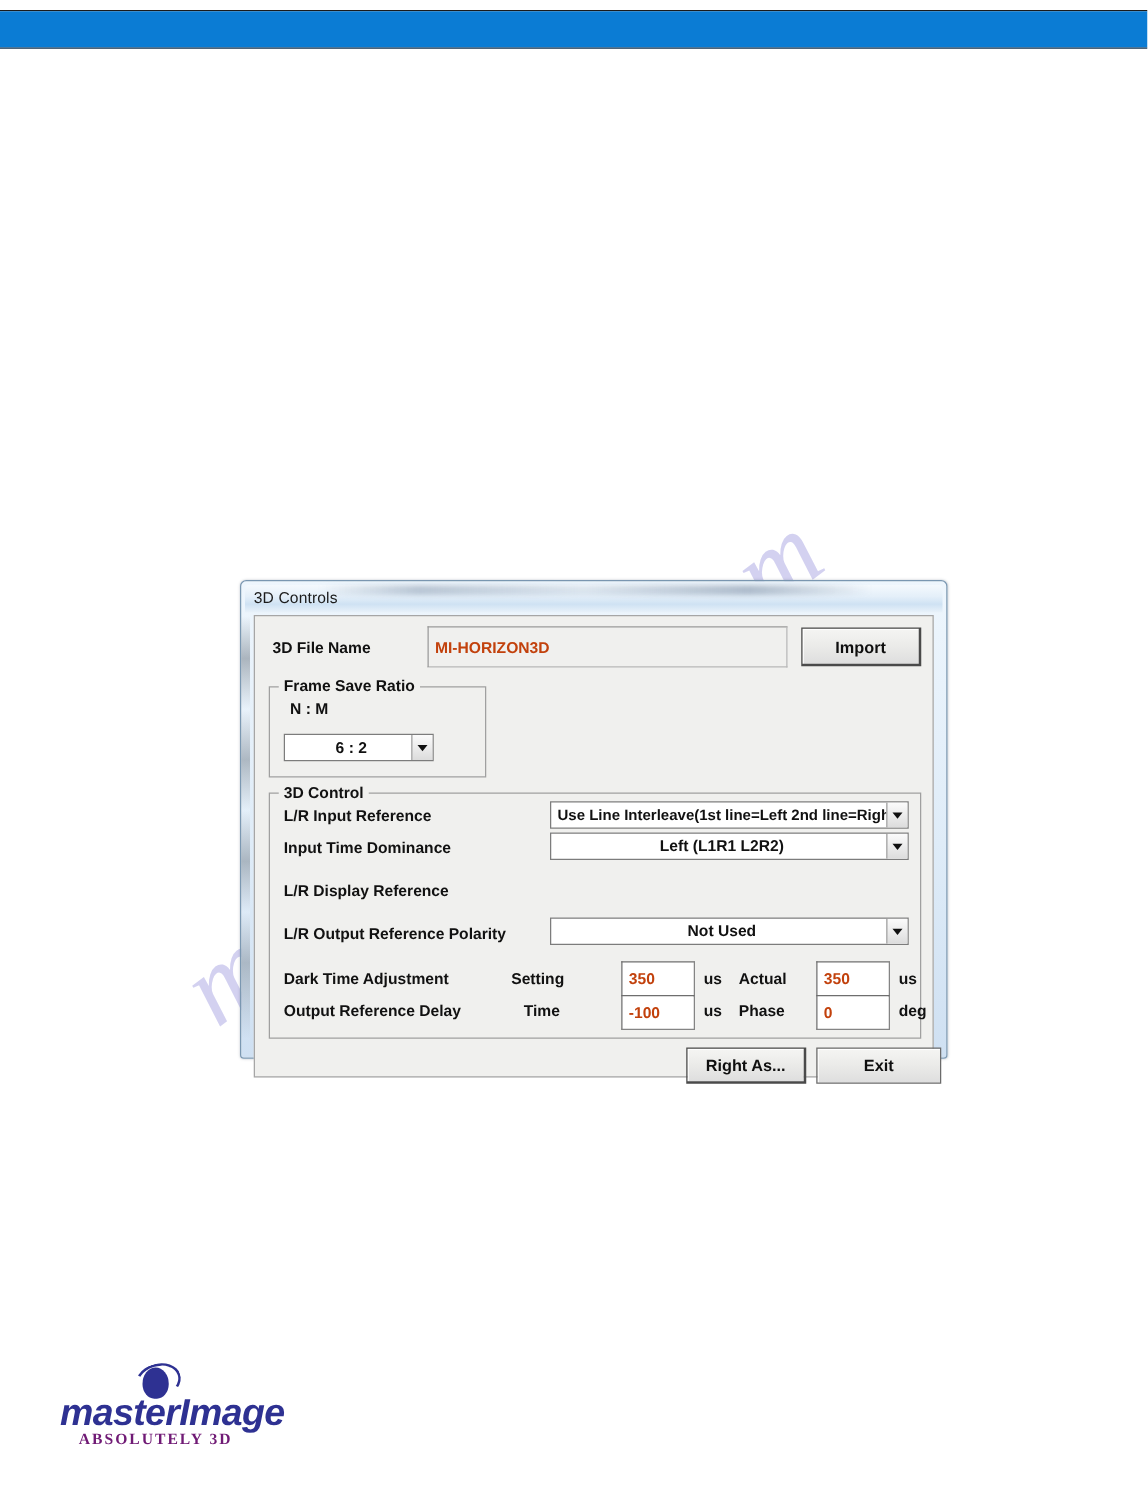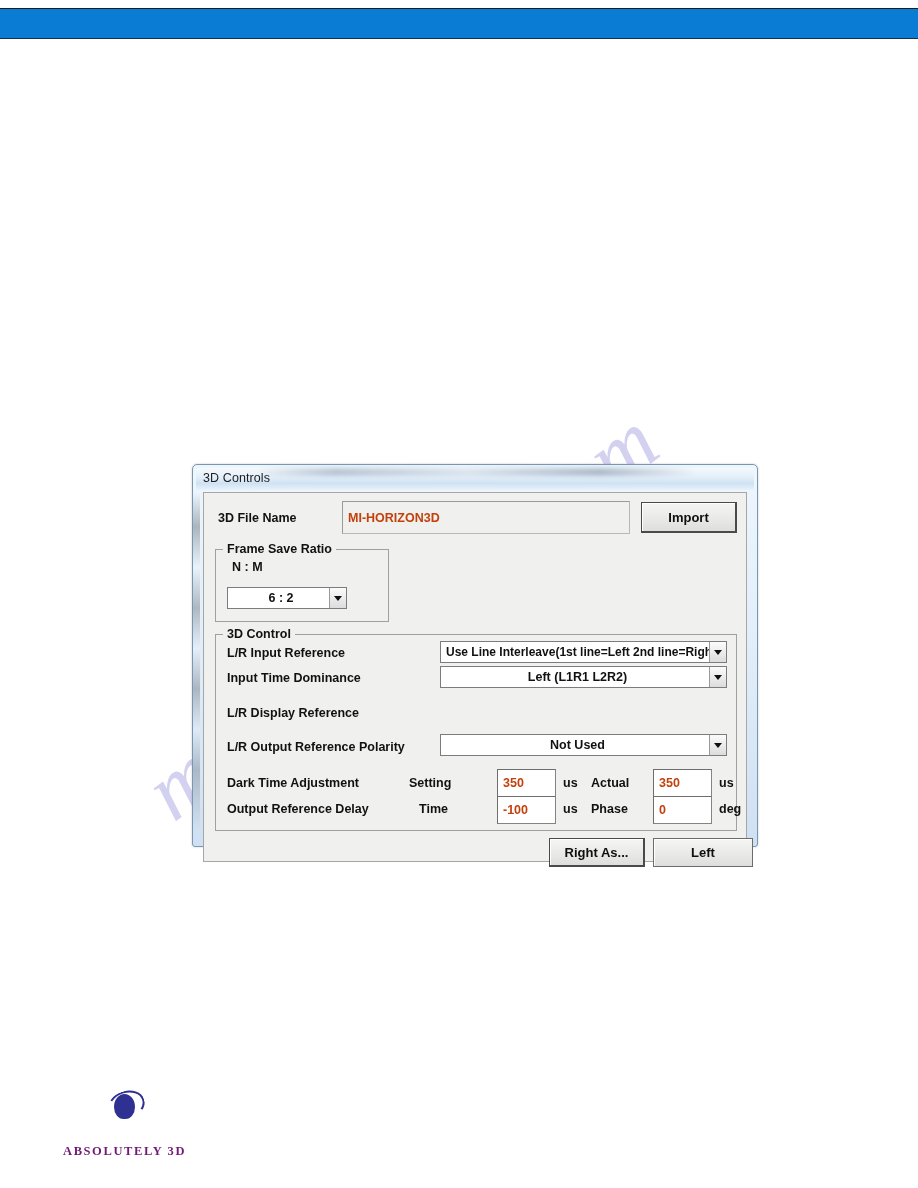--- a/index.html
+++ b/index.html
@@ -365,22 +365,23 @@
       <div class="lbl" style="left:11px; top:167px;">Output Reference Delay</div>
       <div class="lbl" style="left:203px; top:167px;">Time</div>
       <div class="textbox" style="left:281px; top:161px; width:59px; height:28px;">-100</div>
       <div class="lbl" style="left:347px; top:167px;">us</div>
       <div class="lbl" style="left:375px; top:167px;">Phase</div>
       <div class="textbox" style="left:437px; top:161px; width:59px; height:28px;">0</div>
       <div class="lbl" style="left:503px; top:167px;">deg</div>
     </div>
 
     <div class="button heavy" style="left:345px; top:345px; width:96px; height:29px;">Right As...</div>
-    <div class="button" style="left:449px; top:345px; width:100px; height:29px;">Left</div>
+    <div class="button" style="left:449px; top:345px; width:100px; height:29px;">Exit</div>
 
   </div>
 </div>
 
 <div class="logo">
   <div class="logo-arc"></div>
   <div class="logo-head"></div>
+  <div class="logo-word">masterImage</div>
   <div class="logo-tag">ABSOLUTELY 3D</div>
 </div>
 
 </body></html>

